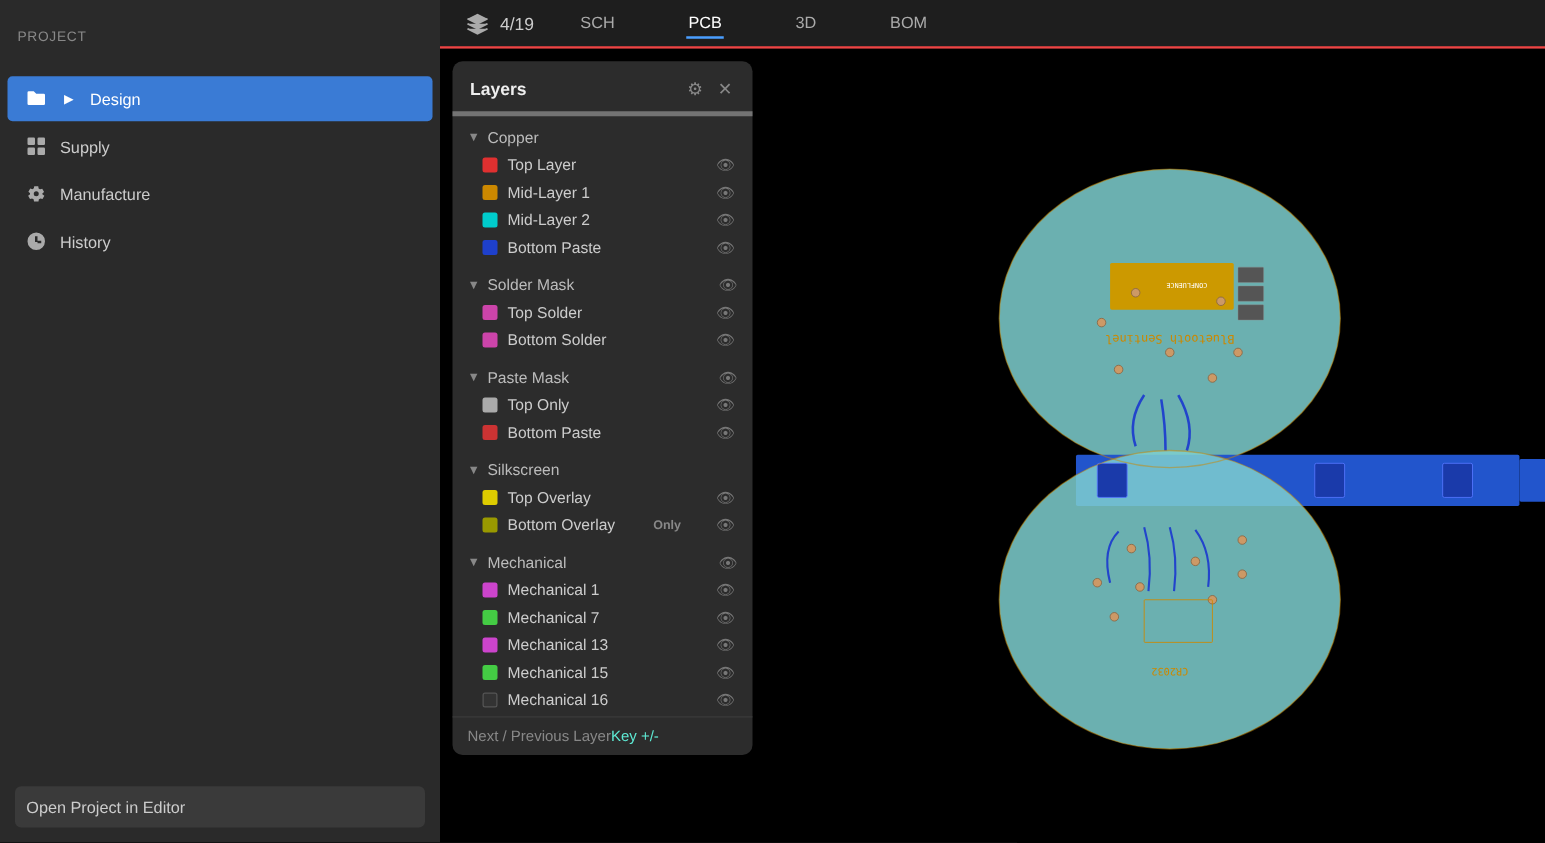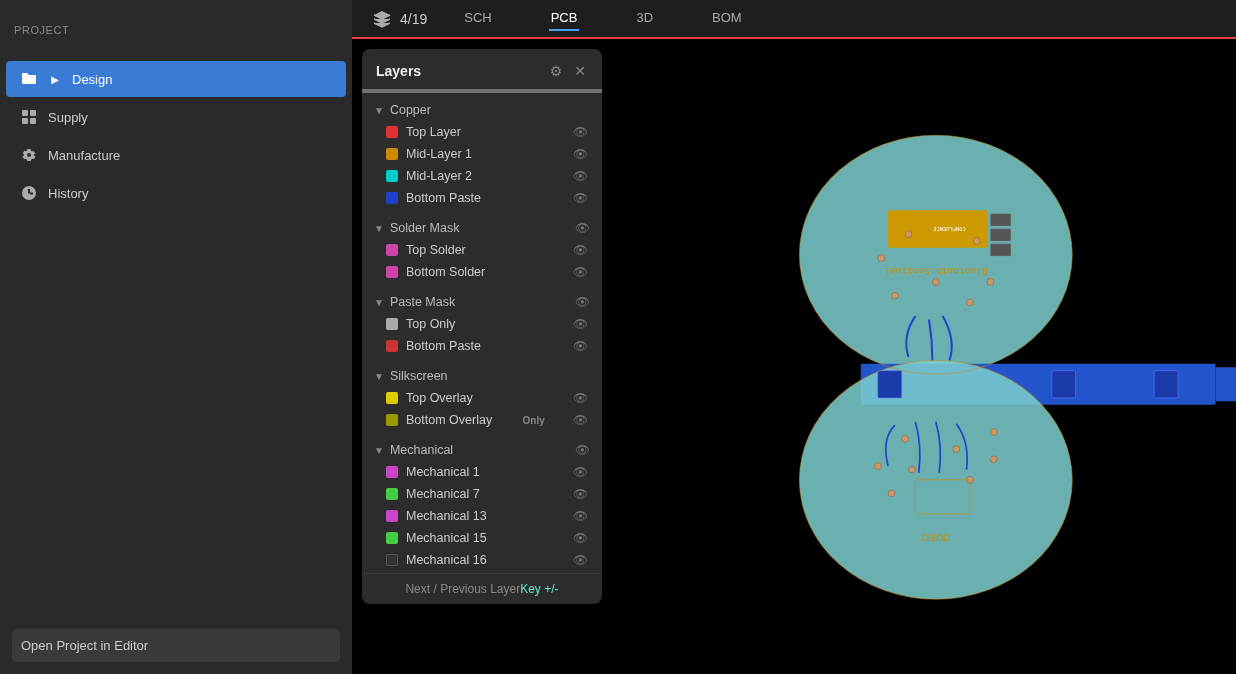--- a/index.html
+++ b/index.html
@@ -268,21 +268,21 @@
     .layer-vis {
       color: #777;
       font-size: 12px;
       cursor: pointer;
     }
 
     .layers-footer {
       padding: 8px 12px;
       border-top: 1px solid #3a3a3a;
       display: flex;
-      justify-content: center;
+      justify-content: flex-start;
       align-items: center;
     }
     .footer-label {
       color: #888;
       font-size: 12px;
     }
     .footer-key {
       color: #5eead4;
       font-size: 12px;
     }

